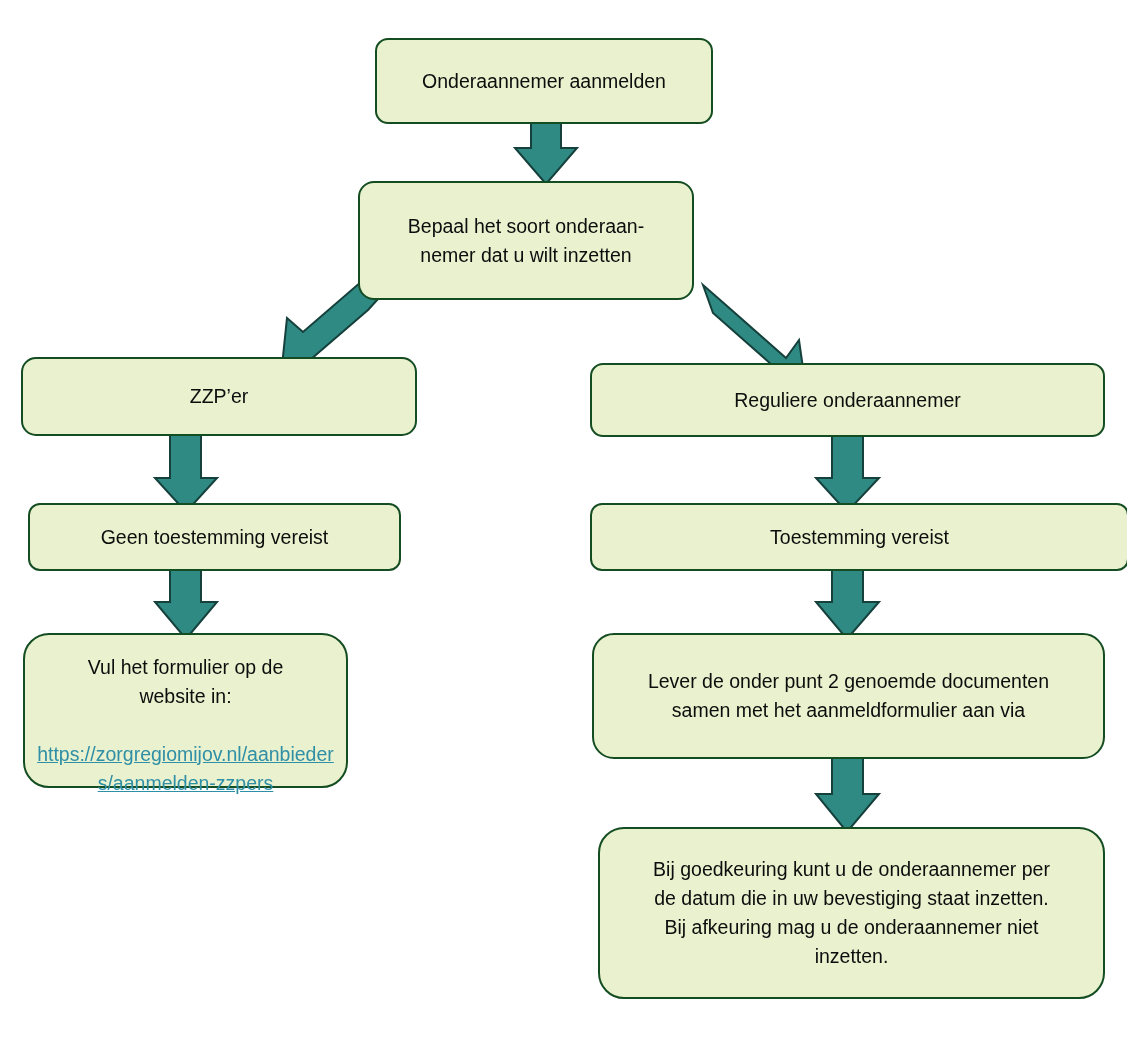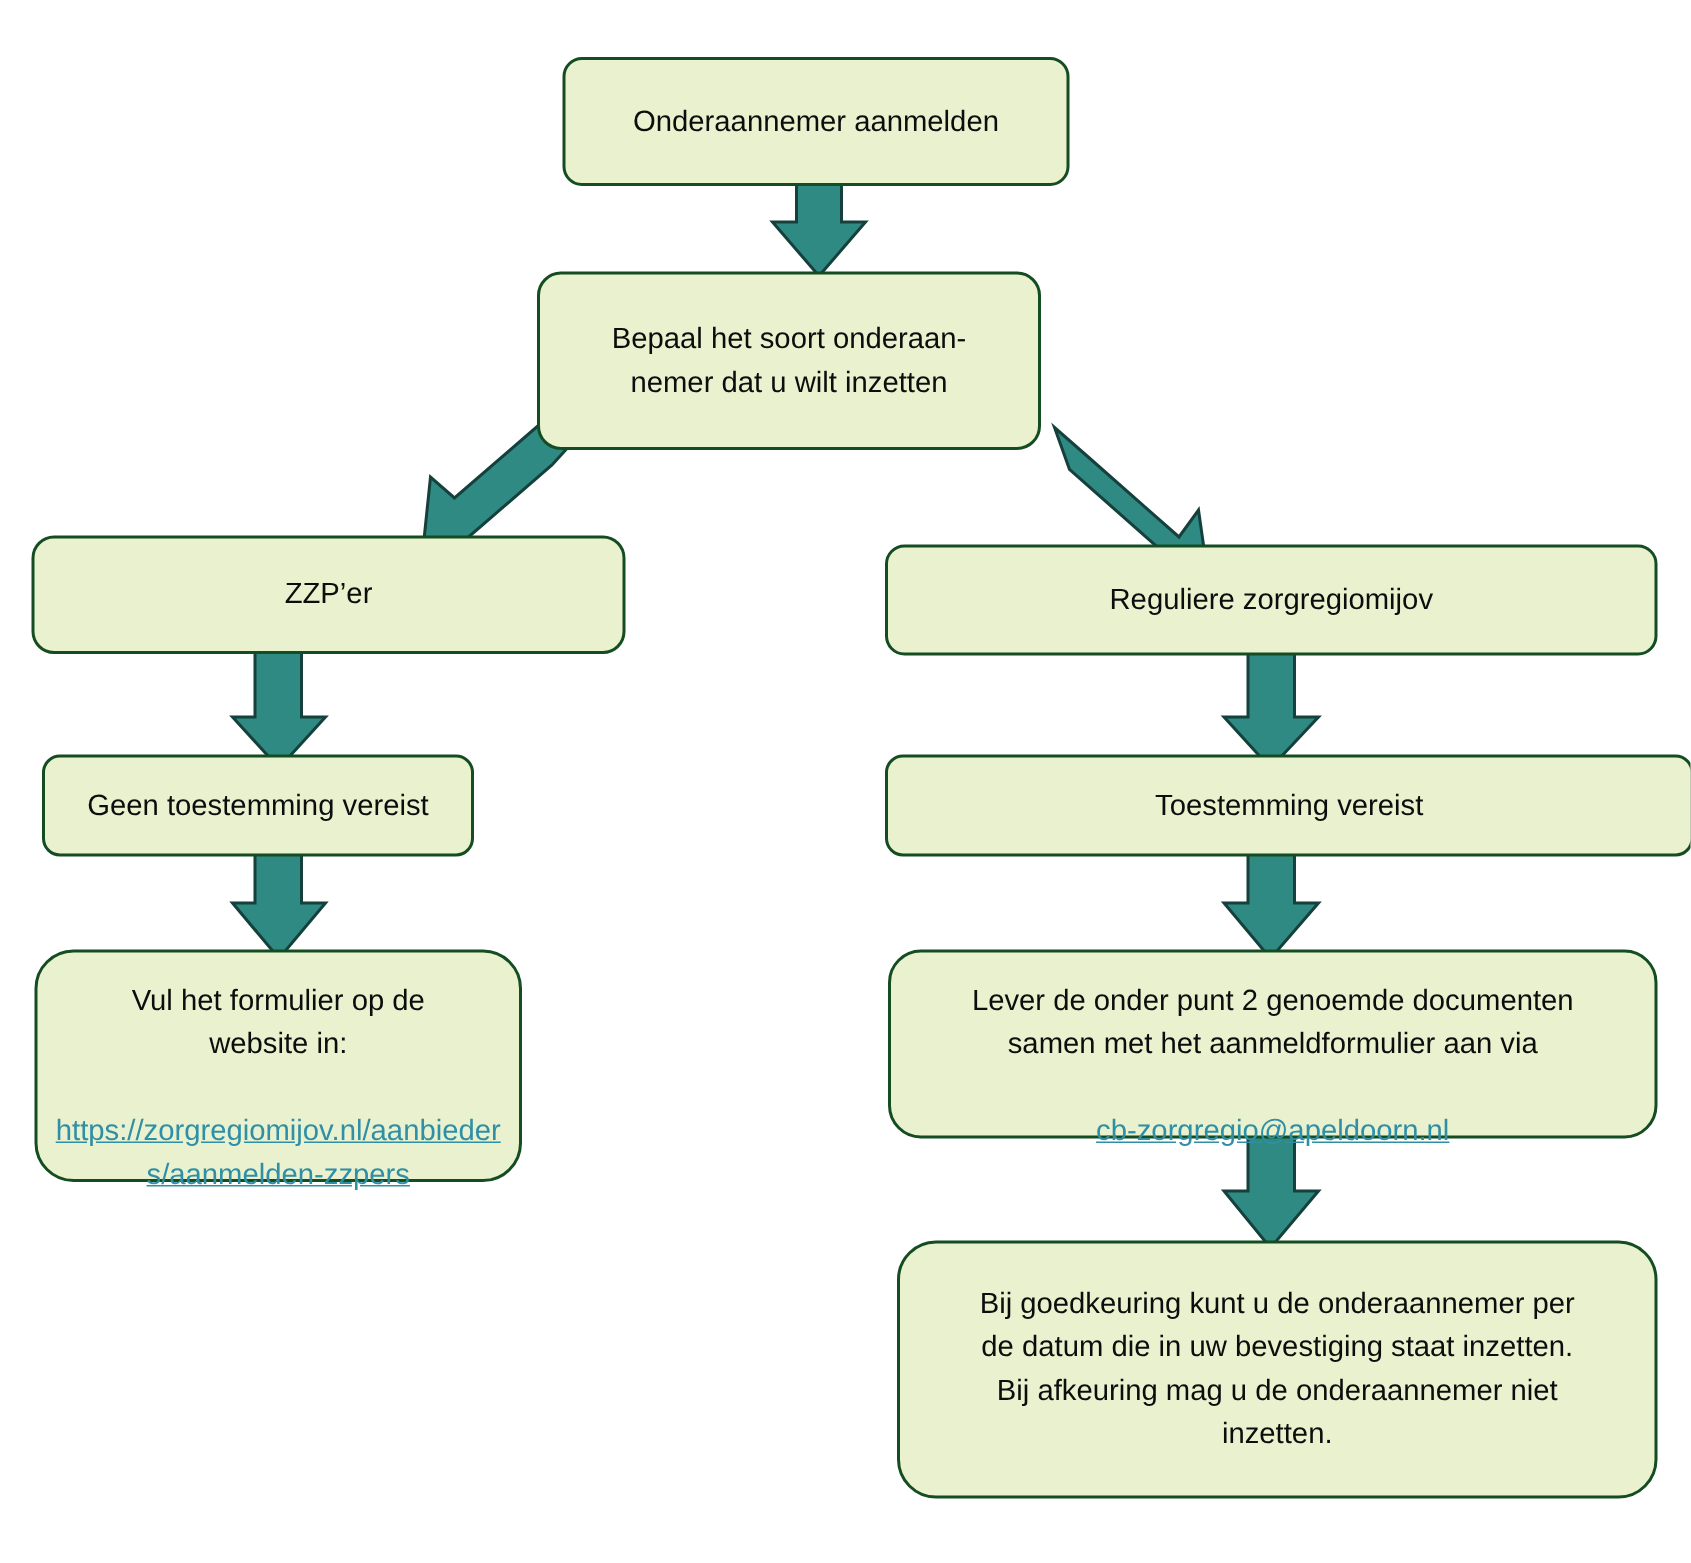--- a/index.html
+++ b/index.html
@@ -52,21 +52,21 @@
   .node-link {
     color: #2f8fa6;
     text-decoration: underline;
     word-break: break-all;
     cursor: pointer;
   }
   #node-start   { left: 375px; top: 38px;  width: 338px; height: 86px;  border-radius: 13px; }
   #node-decide  { left: 358px; top: 181px; width: 336px; height: 119px; border-radius: 16px; }
   #node-zzp     { left: 21px;  top: 357px; width: 396px; height: 79px;  border-radius: 15px; }
   #node-reg     { left: 590px; top: 363px; width: 515px; height: 74px;  border-radius: 13px; }
-  #node-geen    { left: 28px;  top: 503px; width: 288px; height: 68px;  border-radius: 12px; }
+  #node-geen    { left: 28px;  top: 503px; width: 373px; height: 68px;  border-radius: 12px; }
   #node-toe     { left: 590px; top: 503px; width: 539px; height: 68px;  border-radius: 12px; }
   #node-form    { left: 23px;  top: 633px; width: 325px; height: 155px; border-radius: 26px; }
   #node-lever   { left: 592px; top: 633px; width: 513px; height: 126px; border-radius: 22px; }
   #node-goed    { left: 598px; top: 827px; width: 507px; height: 172px; border-radius: 26px; }
 </style>
 </head>
 <body>
 
 <div id="canvas">
 
@@ -96,21 +96,21 @@
   <div class="node" id="node-decide">
     <span class="node-text">Bepaal het soort onderaan-
 nemer dat u wilt inzetten</span>
   </div>
 
   <div class="node" id="node-zzp">
     <span class="node-text">ZZP’er</span>
   </div>
 
   <div class="node" id="node-reg">
-    <span class="node-text">Reguliere zorgregiomijov</span>
+    <span class="node-text">Reguliere onderaannemer</span>
   </div>
 
   <div class="node" id="node-geen">
     <span class="node-text">Geen toestemming vereist</span>
   </div>
 
   <div class="node" id="node-toe">
     <span class="node-text">Toestemming vereist</span>
   </div>
 
@@ -119,21 +119,20 @@
       <span>Vul het formulier op de
 website in:</span><br>
       <span class="node-link">https://zorgregiomijov.nl/aanbieders/aanmelden-zzpers</span>
     </span>
   </div>
 
   <div class="node" id="node-lever">
     <span class="node-text">
       <span>Lever de onder punt 2 genoemde documenten
 samen met het aanmeldformulier aan via</span><br>
-      <span class="node-link">cb-zorgregio@apeldoorn.nl</span>
     </span>
   </div>
 
   <div class="node" id="node-goed">
     <span class="node-text">Bij goedkeuring kunt u de onderaannemer per
 de datum die in uw bevestiging staat inzetten.
 Bij afkeuring mag u de onderaannemer niet
 inzetten.</span>
   </div>
 

